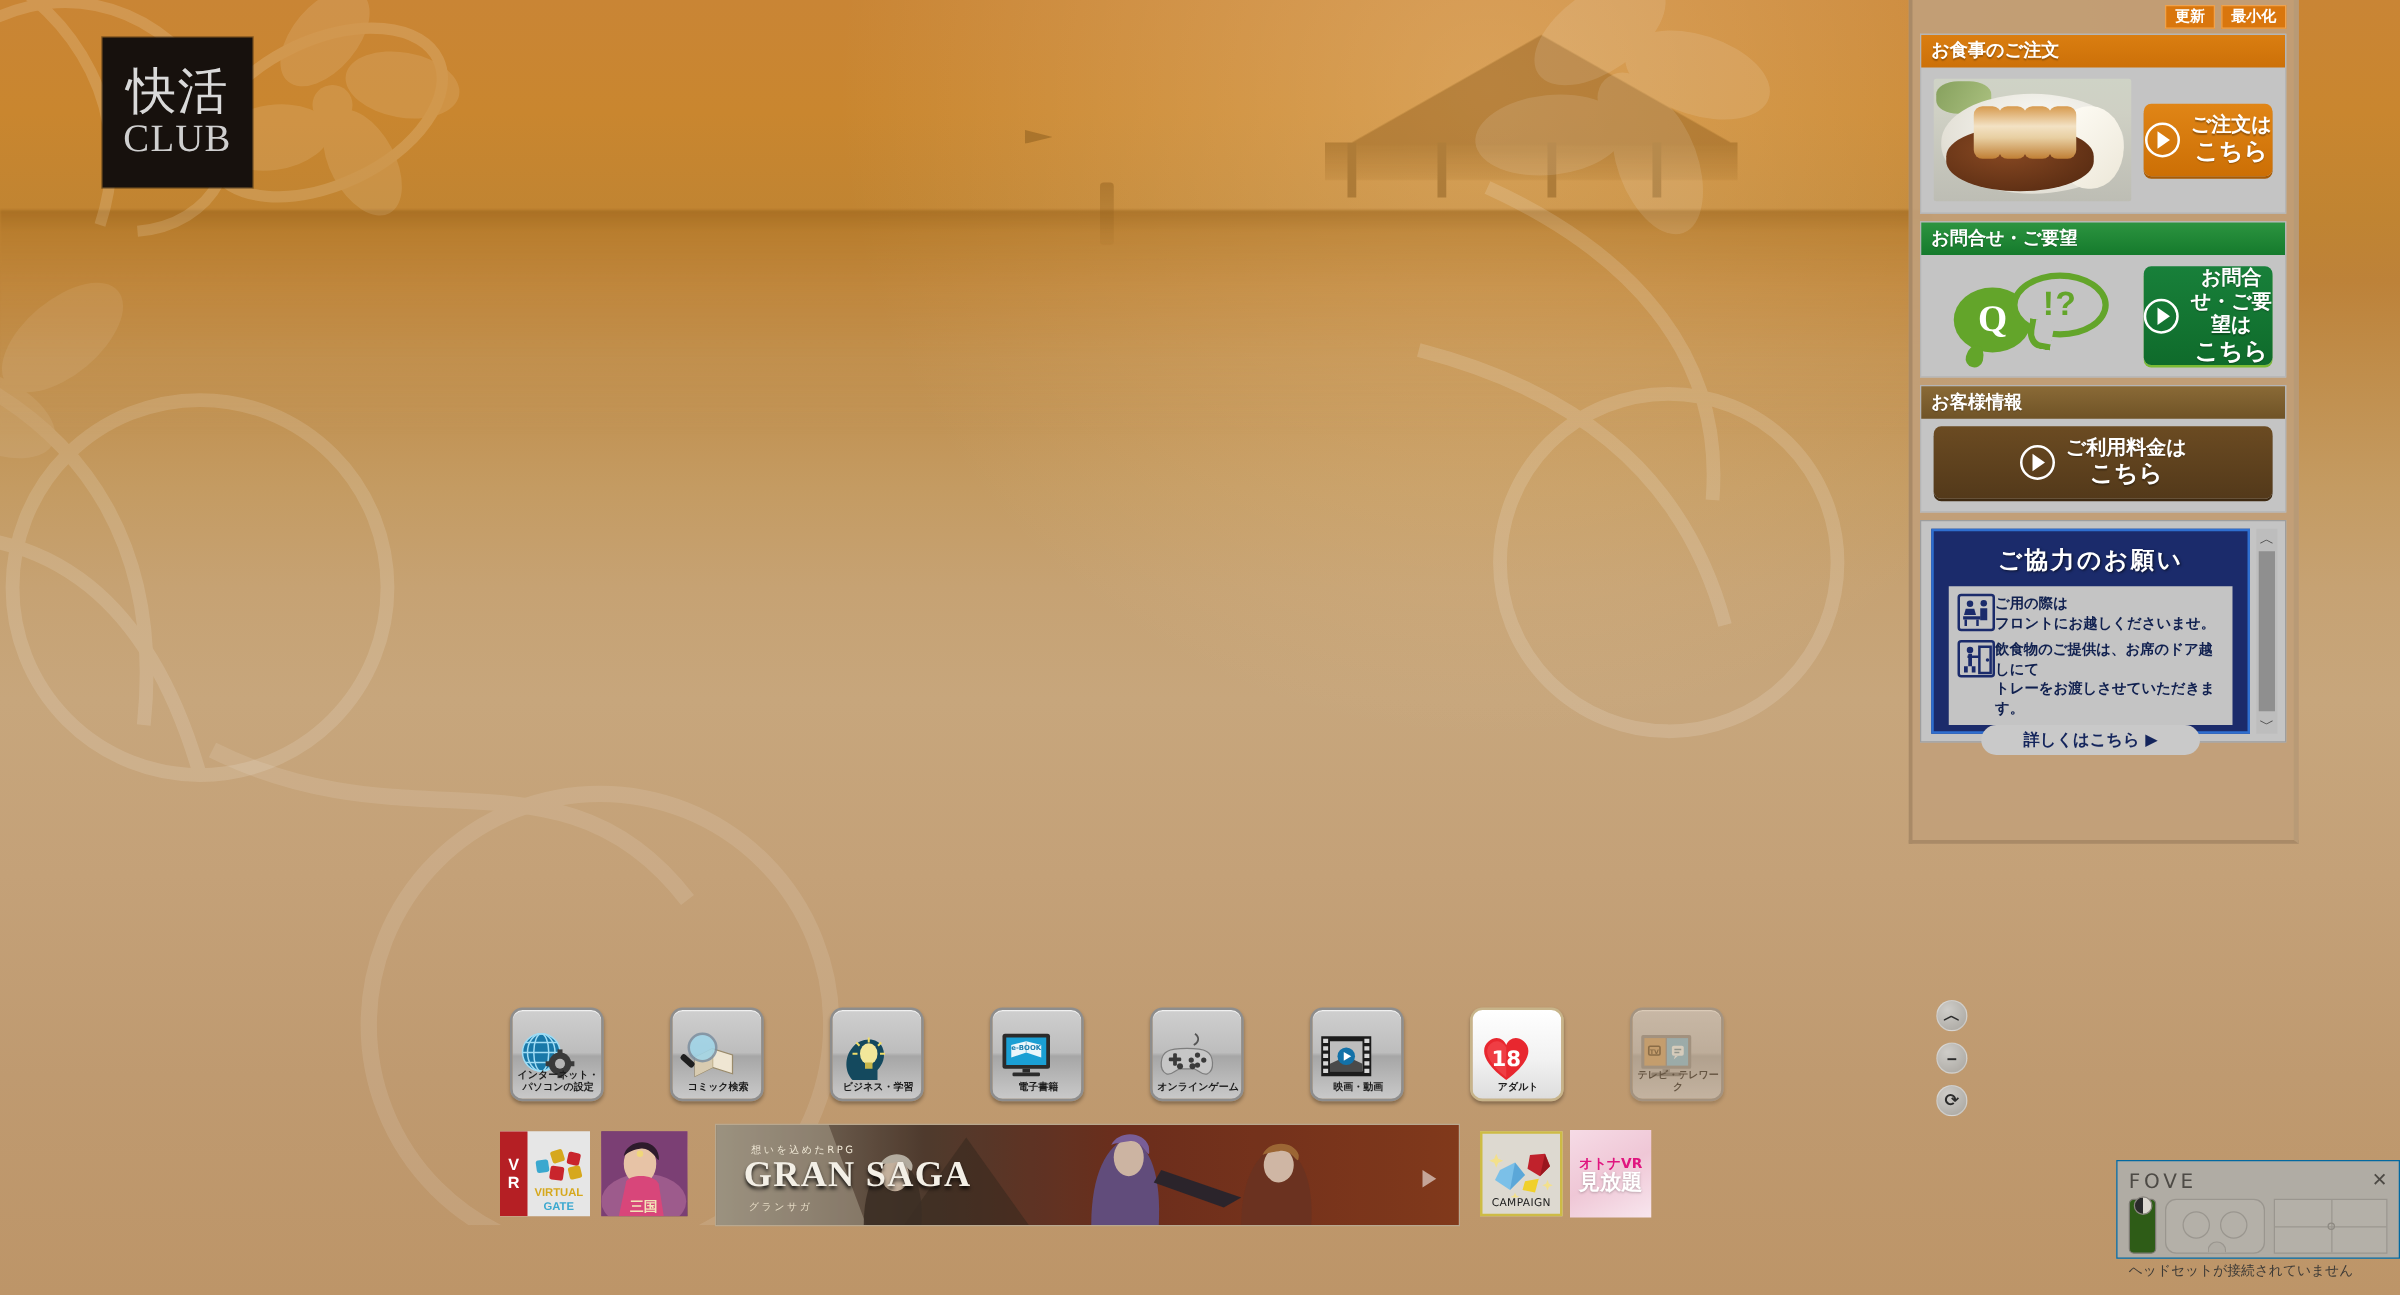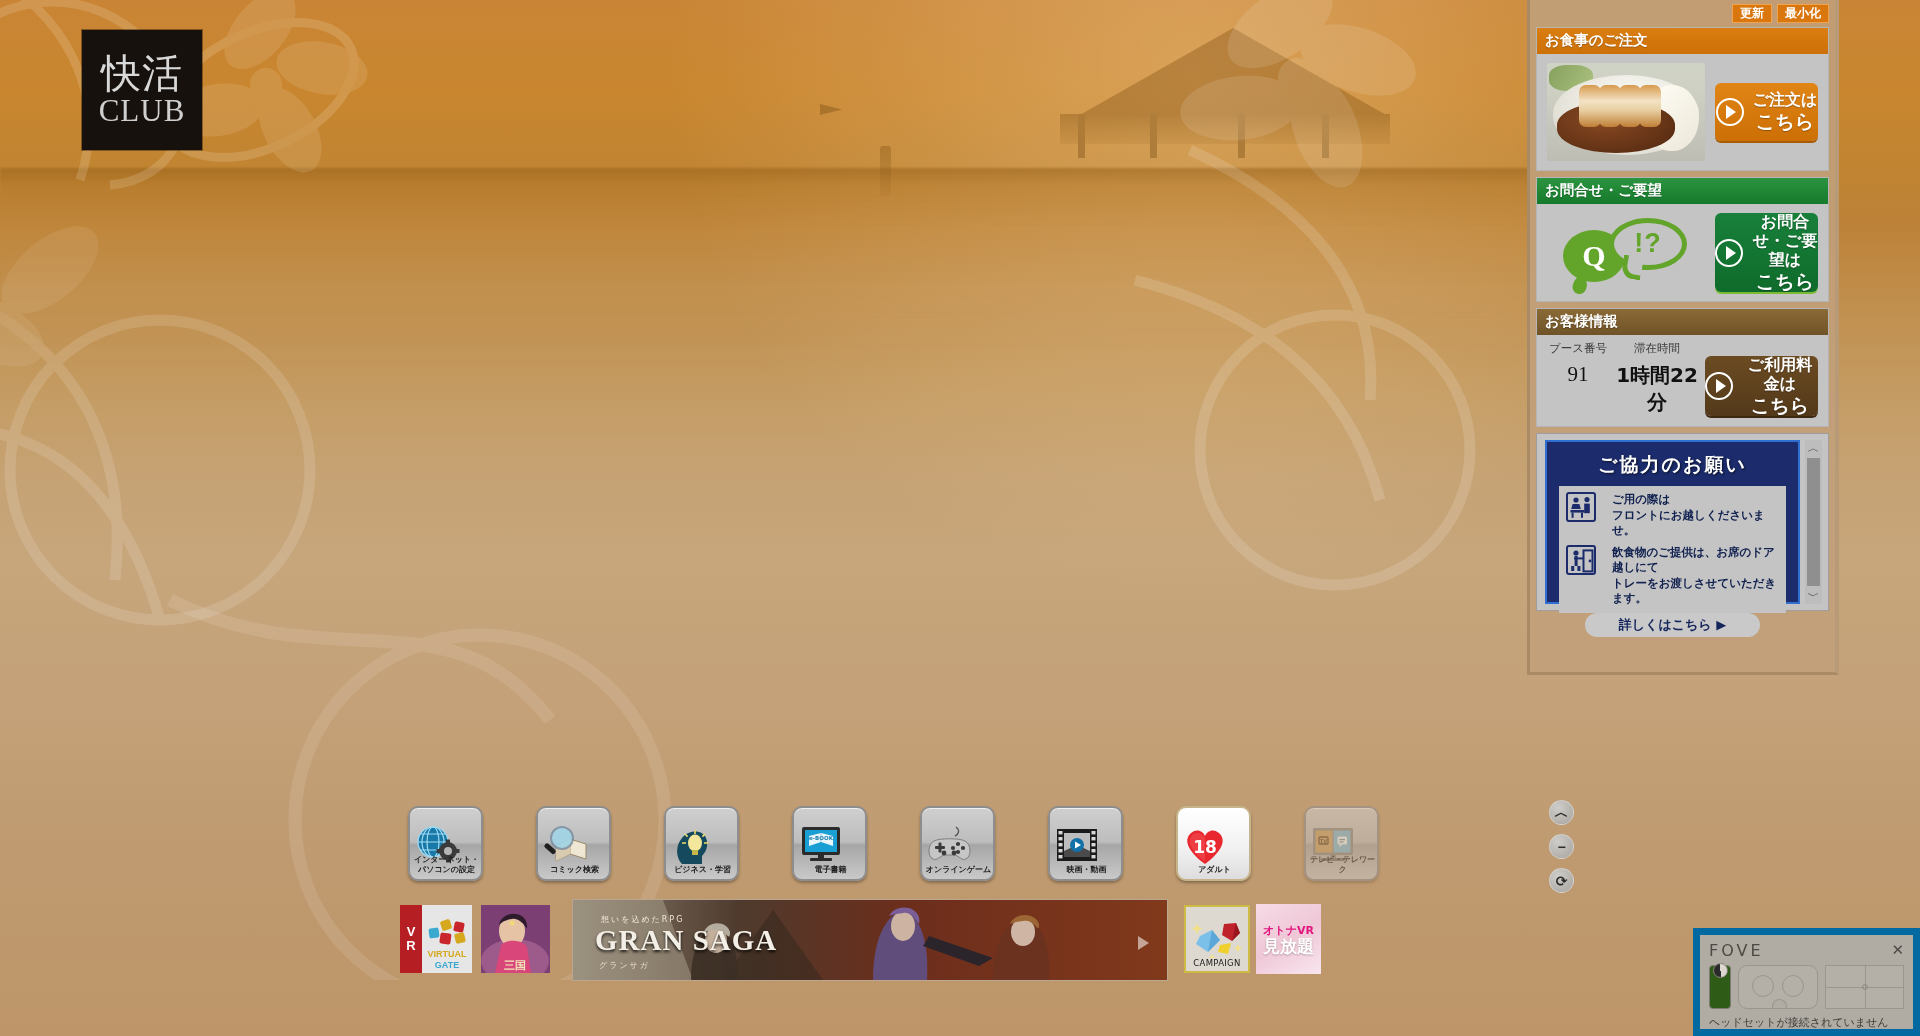--- a/index.html
+++ b/index.html
@@ -163,21 +163,21 @@
   }
   #announce {
     flex:1 1 auto; background:#1b2b6b; border:2px solid #2f6fd0; color:#fff;
     padding:8px 12px 10px; display:flex; flex-direction:column; align-items:center;
   }
   #announce .title { font-size:19px; font-weight:bold; letter-spacing:2px; margin:2px 0 8px;
      font-family:"DejaVu Sans","Liberation Sans",sans-serif;
      text-shadow:1px 1px 2px rgba(0,0,0,.6); }
   #announce .notes { background:#c4c4c4; width:100%; padding:6px 7px; display:flex;
      flex-direction:column; gap:6px; }
-  .note { display:flex; gap:16px; align-items:flex-start; }
+  .note { display:flex; gap:0; align-items:flex-start; }
   .note .gl { width:30px;height:30px;flex:0 0 auto; border:2px solid #1b2b6b; border-radius:3px;
      background:#c4c4c4; position:relative; }
   .note .gl svg { position:absolute; left:1px; top:1px; }
   .note .txt { color:#10204f; font-size:11.5px; line-height:1.35; font-weight:bold;
      font-family:"DejaVu Sans","Liberation Sans",sans-serif; }
   #announce .more {
     margin-top:auto; background:#c9c9c9; color:#14255c; font-size:13px; font-weight:bold;
     border-radius:12px; padding:3px 34px; cursor:pointer;
     font-family:"DejaVu Sans","Liberation Sans",sans-serif;
   }
@@ -248,22 +248,22 @@
   .gran-copy { position:absolute; right:58px; top:12px; text-align:center; line-height:1.22; }
   .gran-copy div { font-size:22px; font-weight:bold;
      color:#f7dd8d; -webkit-text-stroke:1px #231208;
      text-shadow:0 2px 3px rgba(0,0,0,.85);
      font-family:"DejaVu Sans","Liberation Sans",sans-serif; }
   .gran-play { position:absolute; right:18px; top:36px; width:0;height:0;
      border-left:11px solid rgba(255,255,255,.55);
      border-top:7px solid transparent; border-bottom:7px solid transparent; }
 
   
-  #fove { position:absolute; left:1693px; top:928px; width:227px; height:108px;
-    background:#b0aca4; border:7px solid #0369a1; padding:6px 9px;
+  #fove { position:absolute; left:1693px; top:928px; width:227px; height:79px;
+    background:#b0aca4; border:1px solid #0369a1; padding:6px 9px;
     font-family:"DejaVu Sans","Liberation Sans",sans-serif; }
   #fove .fv-top { display:flex; justify-content:space-between; align-items:center; }
   #fove .fv-logo { font-size:16px; letter-spacing:3px; color:#4d4a45; font-weight:500; }
   #fove .fv-x { font-size:15px; color:#4d4a45; cursor:pointer; line-height:1; }
   #fove .fv-row { display:flex; gap:7px; margin-top:5px; align-items:stretch; }
   #fove .batt { width:22px; height:44px; border-radius:4px; background:#2e5c17;
     border:1px solid #7d7a73; position:relative; }
   #fove .batt .cap { position:absolute; left:3px; top:-3px; width:15px;height:15px;
     border-radius:50%; background:conic-gradient(#dcd8d0 0 50%, #2a2a2a 50% 100%);
     border:1px solid #8a867f; }
@@ -405,30 +405,20 @@
           <span class="l1">お問合せ・ご要望は</span>
           <span class="l2">こちら</span>
         </span>
       </div>
     </div>
   </div>
 
   <div class="card">
     <div class="card-hd hd-brown">お客様情報</div>
     <div class="card-body cust-body">
-      <div class="cust-fields">
-        <div class="field booth">
-          <span class="lab">ブース番号</span>
-          <span class="val">91</span>
-        </div>
-        <div class="field stay">
-          <span class="lab">滞在時間</span>
-          <span class="val">1時間22分</span>
-        </div>
-      </div>
       <div class="cta cta-brown">
         <span class="play"></span>
         <span class="lines">
           <span class="l1">ご利用料金は</span>
           <span class="l2">こちら</span>
         </span>
       </div>
     </div>
   </div>
 

